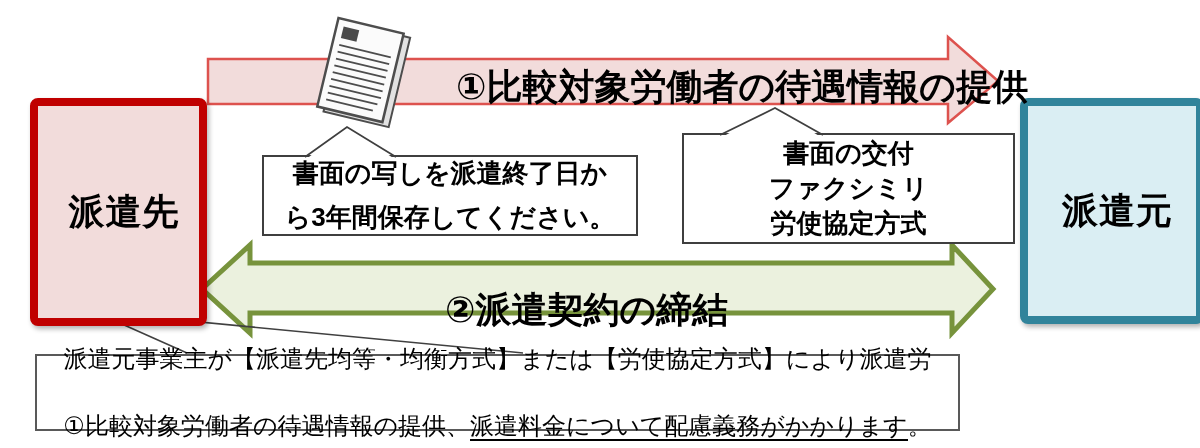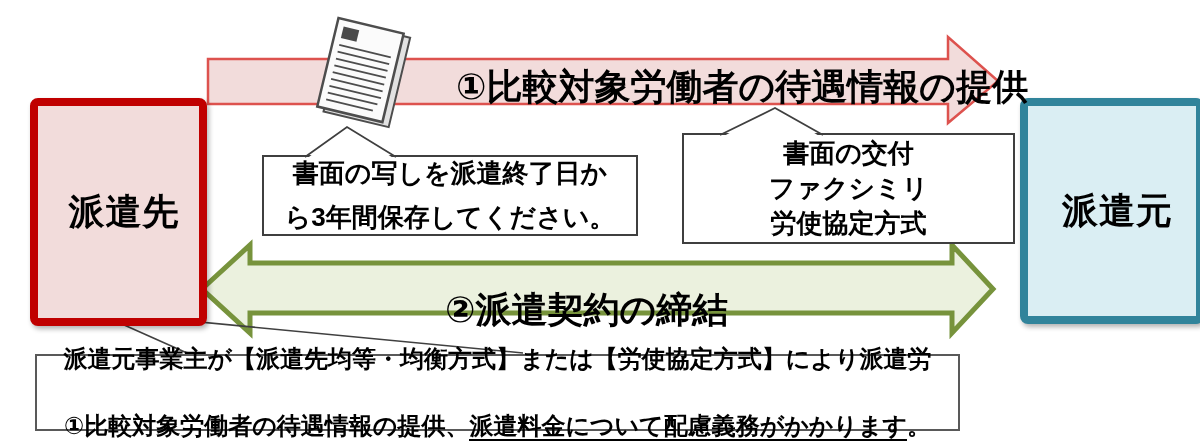--- a/index.html
+++ b/index.html
@@ -31,21 +31,21 @@
     display:flex;flex-direction:column;align-items:center;justify-content:center;
     text-align:center;font-weight:700;}
   #callout-retention{left:262px;top:155px;width:372px;height:77px;
     font-size:26px;line-height:33px;justify-content:space-between;}
   #callout-delivery{left:682px;top:133px;width:329px;height:107px;
     font-size:26px;line-height:35px;}
   
   #note-box{position:absolute;left:35px;top:354px;width:921px;height:73px;
     background:#ffffff;border:2px solid #595959;z-index:2;
     display:flex;flex-direction:column;align-items:center;justify-content:center;
-    text-align:center;font-size:24px;font-weight:700;line-height:34px;white-space:nowrap;gap:33px;}
+    text-align:center;font-size:24px;font-weight:400;line-height:34px;white-space:nowrap;gap:33px;}
   #note-underline{border-bottom:2.5px solid #000;padding-bottom:0;}
   svg{display:block;}
 </style>
 </head>
 <body>
 
 <div id="canvas">
 
   <svg class="layer" style="z-index:1" width="1200" height="448" viewBox="0 0 1200 448">
     <polygon points="208,59 948,59 948,37 998,81 948,123 948,104 208,104" fill="#f2dcdb" stroke="#dd524e" stroke-width="2.5" stroke-linejoin="miter"></polygon>

